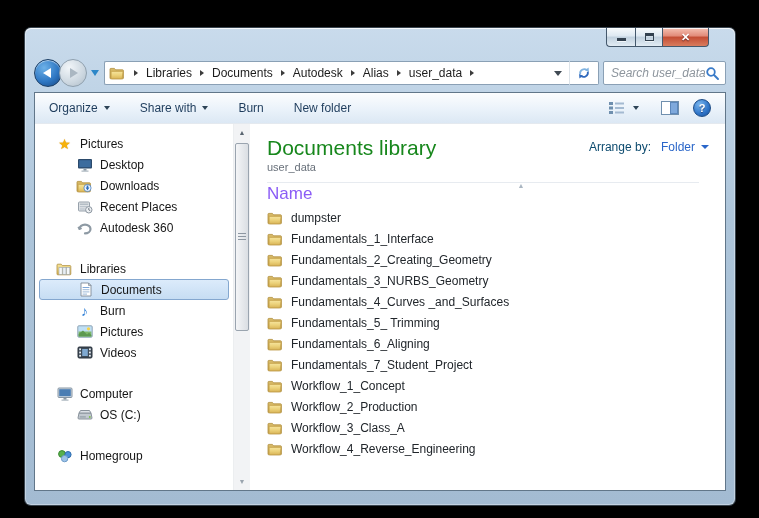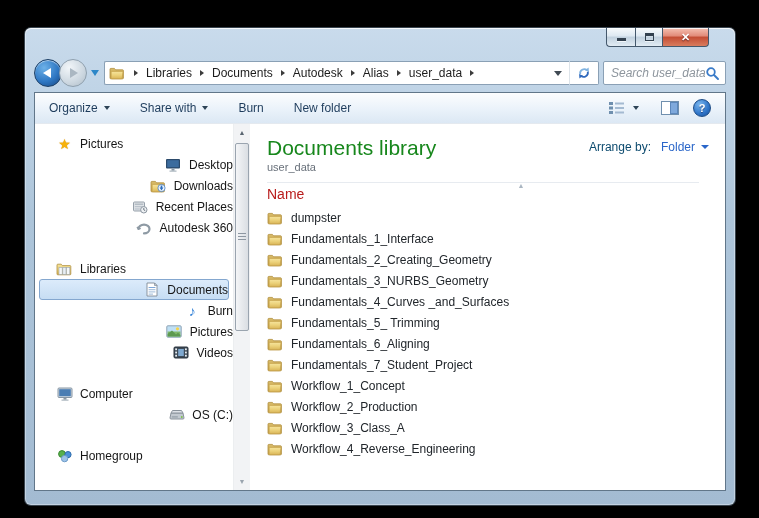--- a/index.html
+++ b/index.html
@@ -89,21 +89,21 @@
     width:18px; height:18px; border-radius:50%;
     background:radial-gradient(circle at 35% 28%, #7ab6ee, #2e74c8 60%, #174e97);
     border:1px solid #1c4b86; color:#fff; font-size:11px; font-weight:bold;
     display:flex; align-items:center; justify-content:center; text-shadow:0 1px 1px rgba(0,0,40,.5);
   }
   .main { flex:1; display:flex; min-height:0; }
   
   .sidebar { width:198px; flex:0 0 auto; padding-top:9px; font-size:12px; color:#161616; overflow:hidden; }
   .sb-group { margin-bottom:20px; }
   .sb-row { height:21px; display:flex; align-items:center; padding-left:21px; cursor:default; }
-  .sb-row.item { padding-left:41px;justify-content:flex-end; }
+  .sb-row.item { padding-left:41px; }
   .sb-row .sb-icon { width:17px; height:16px; margin-right:7px; flex:0 0 auto; display:flex; align-items:center; justify-content:center; }
   .sb-row.selected {
     margin:0 4px 0 4px; padding-left:37px; border:1px solid #84a7cf; border-radius:3px;
     background:linear-gradient(#dcebfb, #c6ddf3);
   }
   .sb-label { white-space:nowrap; }
   
   .nav-scroll { width:17px; flex:0 0 auto; background:#f2f3f5; position:relative; border-left:1px solid #eceeF0; }
   .ns-up, .ns-down { position:absolute; left:0; width:100%; height:17px; display:flex; align-items:center; justify-content:center; font-size:7px; color:#5a6570; }
   .ns-up { top:0; } .ns-down { bottom:0; color:#9aa4ae; }
@@ -115,21 +115,21 @@
     background:repeating-linear-gradient(#8d97a2 0 1px, transparent 1px 3px); }
   
   .content { flex:1; position:relative; padding:12px 26px 0 17px; min-width:0; overflow:hidden; }
   .lib-title { font-size:21px; color:#17871c; font-weight:400; letter-spacing:0; }
   .lib-sub { font-size:11px; color:#68707a; margin-top:1px; }
   .arrange { position:absolute; right:16px; top:16px; font-size:12px; display:flex; align-items:center; cursor:default; }
   .arrange .lbl { color:#0c4a6e; margin-right:10px; }
   .arrange .val { color:#2a66c9; }
   .arrange .caret { width:0; height:0; border-left:4px solid transparent; border-right:4px solid transparent; border-top:4px solid #2a66c9; margin-left:6px; }
   .col-header { margin-top:9px; border-top:1px solid #e7ebf0; height:22px; position:relative; display:flex; align-items:center; cursor:default; }
-  .col-header .col-name { font-size:14px; color:#b91c1c; }
+  .col-header .col-name { font-size:17px; color:#8b5cf6; }
   .sort-glyph { position:absolute; left:58%; top:0px; font-size:7px; color:#aab6c2; line-height:6px; }
   .file-list { margin-top:3px; }
   .file-row { height:21px; display:flex; align-items:center; cursor:default; }
   .file-row .ficon { width:17px; height:15px; margin-right:7px; flex:0 0 auto; display:flex; align-items:center; }
   .file-row .flabel { font-size:12px; color:#21262b; white-space:nowrap; }
   .hidden-defs { position:absolute; width:0; height:0; overflow:hidden; }
 </style>
 </head>
 <body>
 

